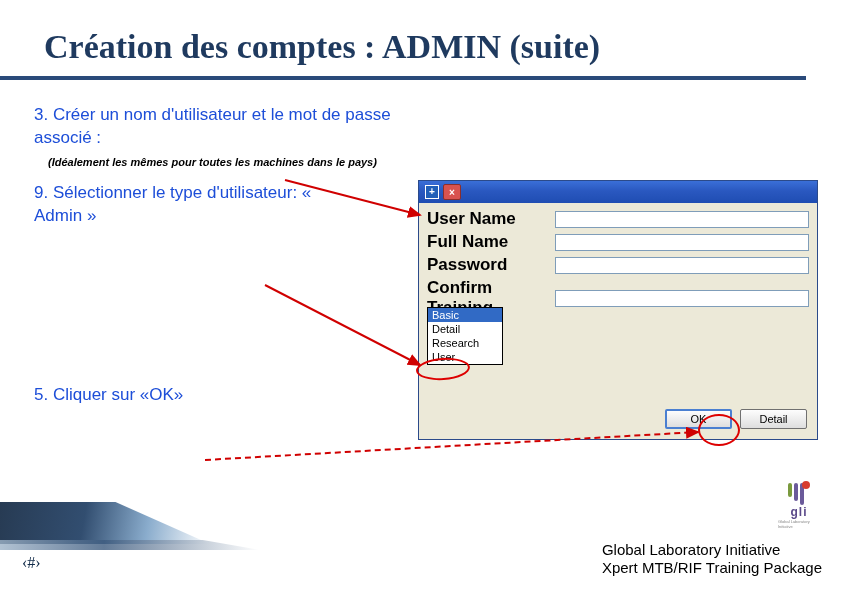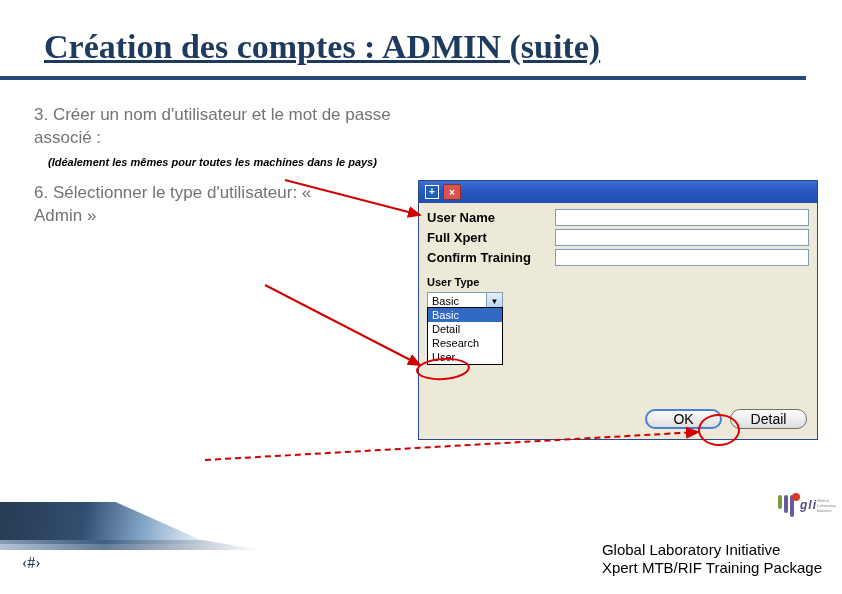--- a/index.html
+++ b/index.html
@@ -12,29 +12,28 @@
     overflow: hidden;
   }
   .slide-title {
     font-family: Georgia, 'Times New Roman', serif;
     font-weight: bold;
     font-size: 34px;
     color: #1f3a5f;
     padding: 28px 0 10px 44px;
     border-bottom: 4px solid #2a4a7a;
     margin: 0 36px 0 0;
-    text-decoration: underline;
   }
   .content {
     position: relative;
     padding: 24px 0 0 34px;
   }
   .step {
     font-size: 17px;
-    color: #737373;
+    color: #1d4ed8;
     margin-bottom: 6px;
     line-height: 1.35;
     max-width: 370px;
   }
   .step-note {
     font-size: 11px;
     font-style: italic;
     color: #000;
     margin: 6px 0 14px 14px;
     font-weight: bold;
@@ -88,21 +87,21 @@
     color: #000;
   }
   .form-row {
     display: flex;
     align-items: center;
     margin-bottom: 3px;
   }
   .form-label {
     width: 128px;
     font-weight: bold;
-    font-size: 13px;
+    font-size: 17px;
   }
   .form-input {
     flex: 1;
     height: 17px;
     border: 1px solid #7f9db9;
     background: #fff;
   }
   .ut-label {
     font-weight: bold;
     margin-top: 10px;
@@ -145,27 +144,27 @@
     color: #fff;
   }
   .dialog-buttons {
     position: absolute;
     right: 10px;
     bottom: 10px;
     display: flex;
     gap: 8px;
   }
   .dlg-btn {
-    width: 77px;
+    width: 67px;
     height: 20px;
     border: 1px solid #707070;
     background: linear-gradient(#fdfdfd,#dedede);
-    font-size: 14px;
+    font-size: 11px;
     display: flex; align-items: center; justify-content: center;
-    border-radius: 10px;
+    border-radius: 2px;
   }
   .dlg-btn.ok { border: 2px solid #4a7fd1; }
 
   
   svg.arrow { position: absolute; overflow: visible; pointer-events: none; }
 
   
   .footer-accent {
     position: absolute;
     left: 0; bottom: 50px;
@@ -199,21 +198,21 @@
     align-items: center;
     gap: 10px;
   }
   .footer-text {
     font-size: 15px;
     line-height: 1.25;
     color: #000;
   }
   .gli-logo {
     width: 42px; height: 42px;
-    display:flex; flex-direction:row; align-items:center; justify-content:flex-start;font-style:italic;
+    display:flex; flex-direction:column; align-items:center; justify-content:center;
   }
   .gli-logo .top { display:flex; }
   .gli-logo .dot { width:8px; height:8px; border-radius:50%; background:#d73b2e; margin-left:-2px; }
   .gli-logo .bars { display:flex; gap:2px; margin-top:2px; }
   .gli-logo .bar { width:4px; border-radius:2px; }
   .gli-logo .b1 { height:14px; background:#7a9a3e; }
   .gli-logo .b2 { height:18px; background:#6b5a9a; }
   .gli-logo .b3 { height:22px; background:#6b5a9a; }
   .gli-logo .txt { font-size:12px; font-weight:bold; color:#5b4a8a; letter-spacing:1px; }
   .gli-logo .sub { font-size:4px; color:#888; }
@@ -238,36 +237,41 @@
   }
 </style>
 </head>
 <body>
 
 <h1 class="slide-title">Création des comptes : ADMIN (suite)</h1>
 
 <div class="content">
   <p class="step">3. Créer un nom d'utilisateur et le mot de passe  associé :</p>
   <p class="step-note">(Idéalement les mêmes pour toutes les machines dans le pays)</p>
-  <p class="step step2">6. Sélectionner le type d'utilisateur: « Admin »</p>
+  <p class="step step2">9. Sélectionner le type d'utilisateur: « Admin »</p>
   <div class="step3-gap"></div>
+  <p class="step step3">5. Cliquer sur «OK»</p>
 </div>
 
 <div class="dialog-wrap">
   <div class="dialog-titlebar">
     <span class="dialog-title-icon">+</span>
     <span class="dialog-close">×</span>
   </div>
   <div class="dialog-body">
     <div class="form-row">
       <span class="form-label">User Name</span>
       <span class="form-input"></span>
     </div>
     <div class="form-row">
-      <span class="form-label">Full Xpert</span>
+      <span class="form-label">Full Name</span>
+      <span class="form-input"></span>
+    </div>
+    <div class="form-row">
+      <span class="form-label">Password</span>
       <span class="form-input"></span>
     </div>
     <div class="form-row">
       <span class="form-label">Confirm Training</span>
       <span class="form-input"></span>
     </div>
     <div class="ut-label">User Type</div>
     <div class="user-type-select">
       <span>Basic</span>
       <span class="dd-btn">

